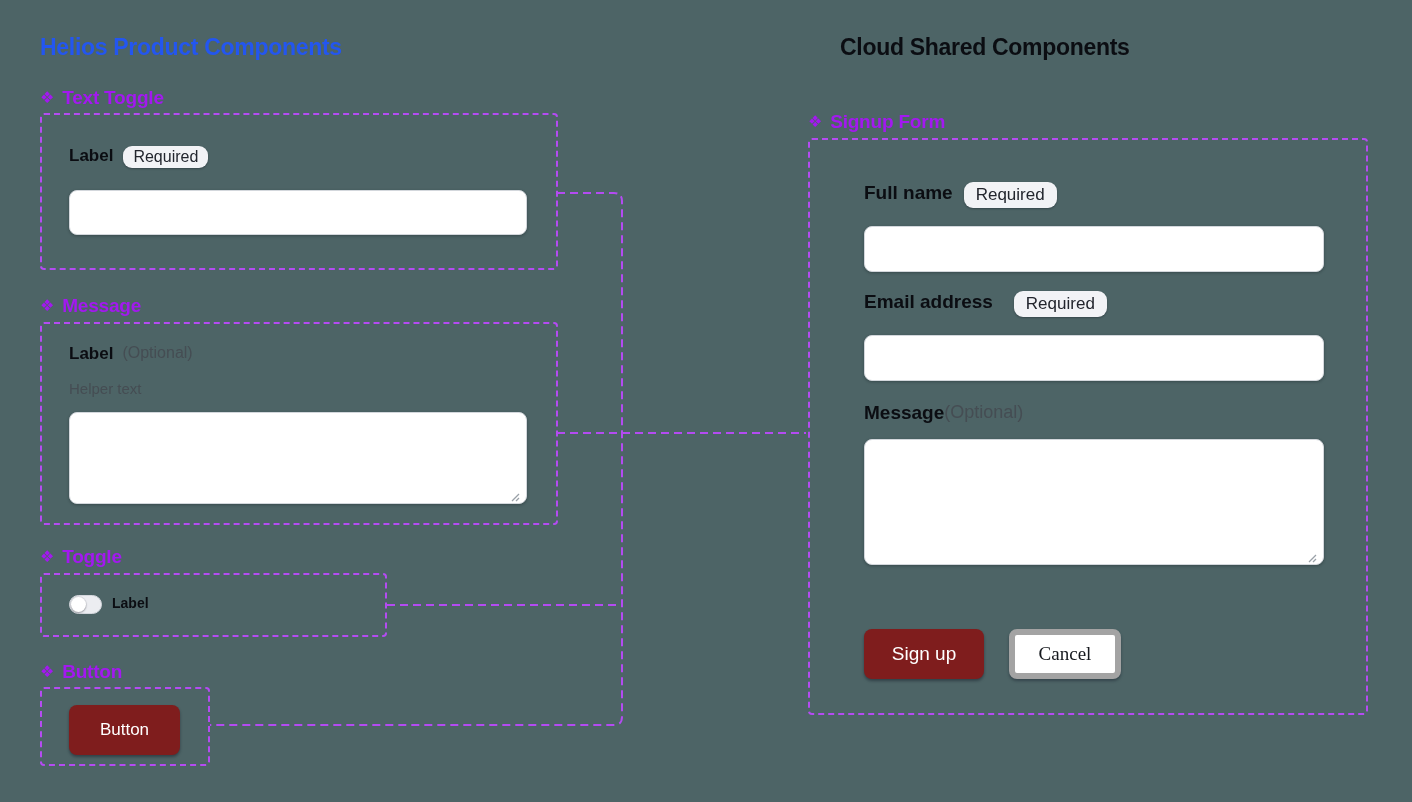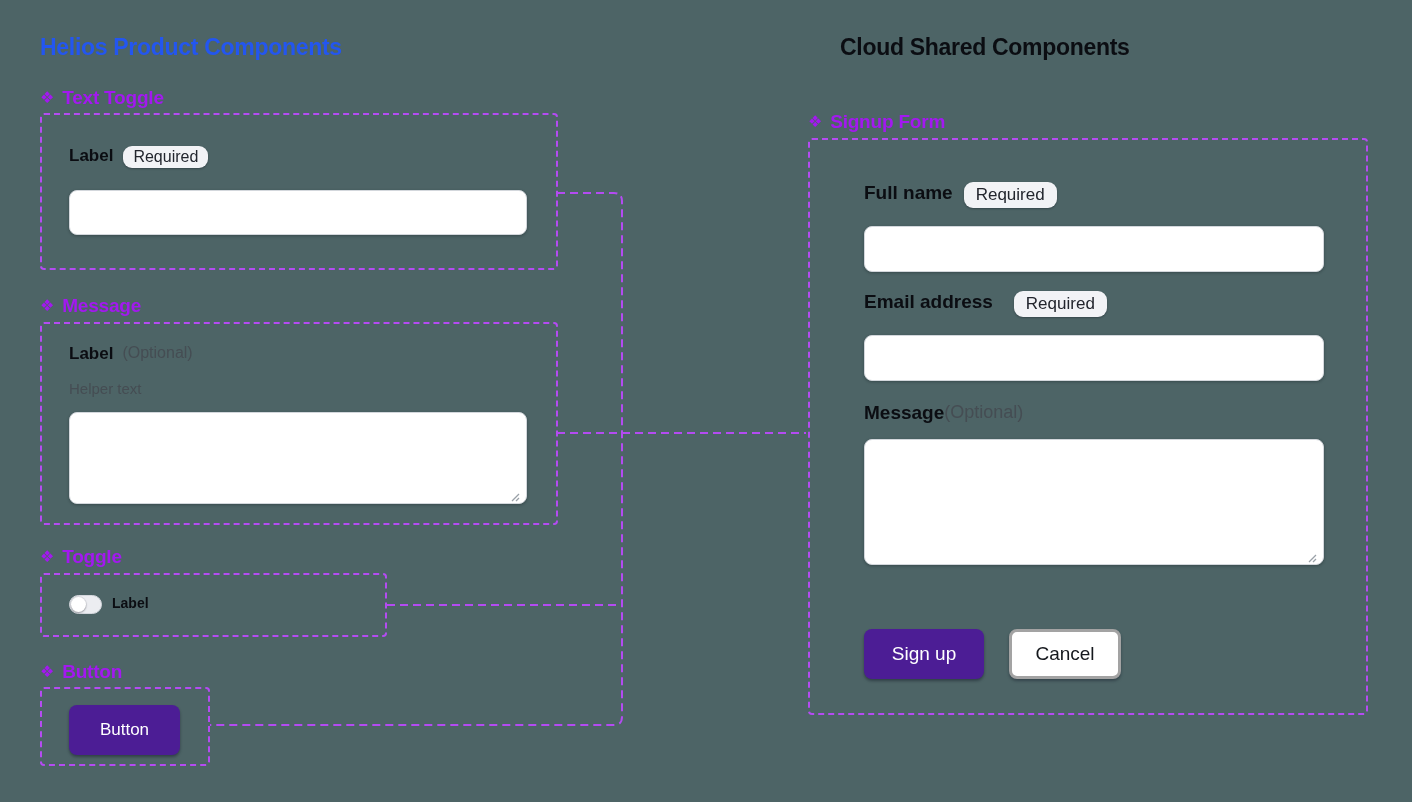--- a/index.html
+++ b/index.html
@@ -75,29 +75,30 @@
     border: none;
     border-radius: 8px;
     font-family: "Liberation Sans", "DejaVu Sans", sans-serif;
     font-weight: 400;
     cursor: pointer;
     display: flex;
     align-items: center;
     justify-content: center;
   }
   .btn.primary {
-    background: #4c1d95;
+    background: #7f1d1d;
     color: #FFFFFF;
     box-shadow: 0 2px 3px rgba(8,12,28,0.40);
   }
   .btn.secondary {
     background: #FFFFFF;
     color: #15181D;
-    border: 3px solid #a3a3a3;
+    border: 6px solid #a3a3a3;
     box-shadow: 0 2px 3px rgba(8,12,28,0.35);
+    font-family: Liberation Serif, serif;
   }
 
   .toggle {
     position: relative;
     background: #ECEDF1;
     border: 1px solid #D4D7DD;
     border-radius: 999px;
     cursor: pointer;
     flex: none;
   }

